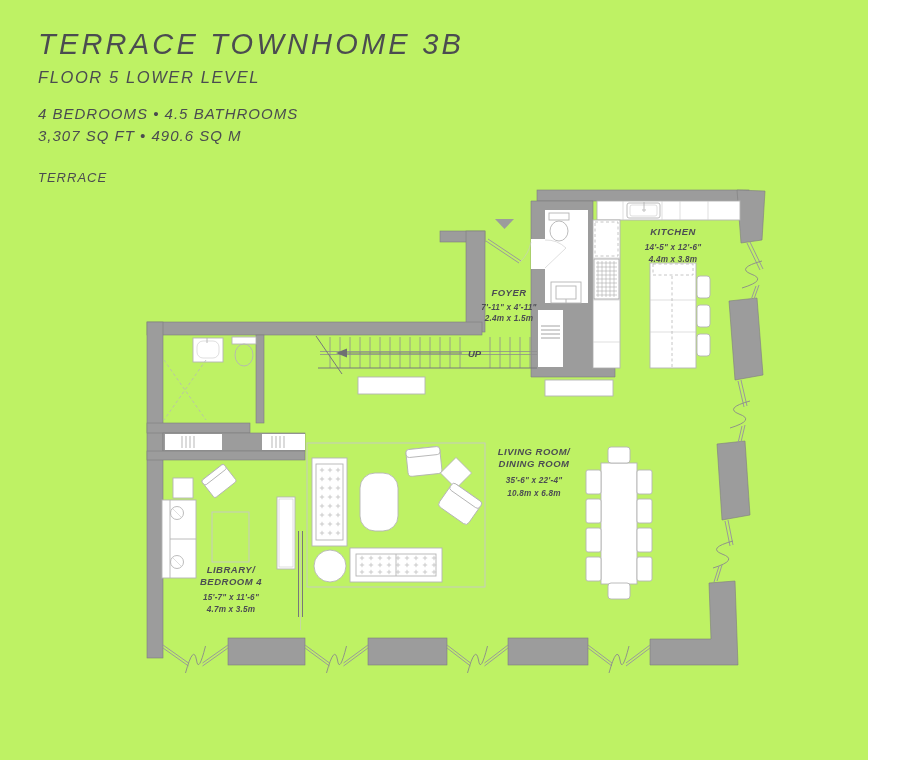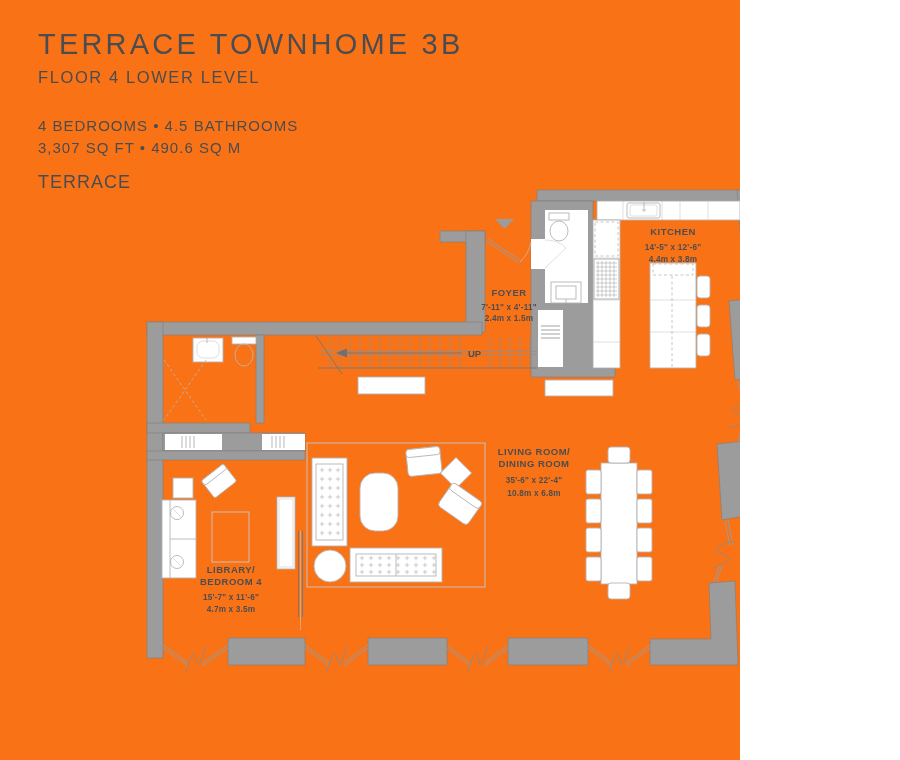--- a/index.html
+++ b/index.html
@@ -1,27 +1,27 @@
 <!DOCTYPE html>
 <html style="--wall: #9c9c9c; --furn: #b4b4b4; --text: #4c4d52;"><head>
 <meta charset="utf-8">
 <style>
   :root{
     --wall:#9c9c9c;
     --furn:#b4b4b4;
     --text:#4c4d52;
   }
   html,body{margin:0;padding:0;background:#fff;}
-  #stage{position:relative;width:740px;height:760px;background:#f97316;overflow:hidden;
-         font-family:"Liberation Sans", sans-serif;color:var(--text);}
+  #stage{position:relative;width:868px;height:760px;background:#bef264;overflow:hidden;
+         font-family:"Liberation Sans", sans-serif;color:var(--text);font-style:italic;}
   .header{position:absolute;left:38px;top:28px;}
   .title{font-size:29px;font-weight:400;letter-spacing:3.2px;color:#4b4c50;}
   .subtitle{font-size:16.5px;font-weight:400;letter-spacing:1.6px;margin-top:7px;color:#4b4c50;}
-  .meta{font-size:15px;letter-spacing:1px;margin-top:28px;line-height:22px;color:#4b4c50;}
-  .meta2{font-size:18px;letter-spacing:1px;margin-top:12px;line-height:22px;color:#4b4c50;}
+  .meta{font-size:15px;letter-spacing:1px;margin-top:16px;line-height:22px;color:#4b4c50;}
+  .meta2{font-size:13px;letter-spacing:1px;margin-top:20px;line-height:22px;color:#4b4c50;}
   svg{position:absolute;left:0;top:0;}
   .wall{fill:var(--wall);stroke:#7e7e7e;stroke-width:.6;}
   .cut{fill:#ffffff;stroke:none;}
   .furn{fill:#ffffff;stroke:var(--furn);stroke-width:.9;}
   .furnN{fill:none;stroke:var(--furn);stroke-width:.9;}
   .rug{fill:none;stroke:#c7c7c7;stroke-width:.9;}
   .thin{stroke:#c9c9c9;stroke-width:.6;fill:none;}
   .stair{stroke:#8e8e8e;stroke-width:.8;fill:none;}
   .dark{stroke:#77787a;stroke-width:1;fill:none;}
   .glaz{stroke:#9a9a9a;stroke-width:1;fill:none;}
@@ -34,21 +34,21 @@
   .up-label{font-family:"Liberation Sans",sans-serif;font-weight:bold;font-size:9.5px;
             fill:var(--text);}
 </style>
 </head>
 <body>
 
 <div id="stage">
 
   <div class="header">
     <div class="title">TERRACE TOWNHOME 3B</div>
-    <div class="subtitle">FLOOR 4 LOWER LEVEL</div>
+    <div class="subtitle">FLOOR 5 LOWER LEVEL</div>
     <div class="meta">
       <div>4 BEDROOMS • 4.5 BATHROOMS</div>
       <div>3,307 SQ FT • 490.6 SQ M</div>
     </div>
     <div class="meta2">
       <div>TERRACE</div>
     </div>
   </div>
 
   <svg width="900" height="760" viewBox="0 0 900 760">

